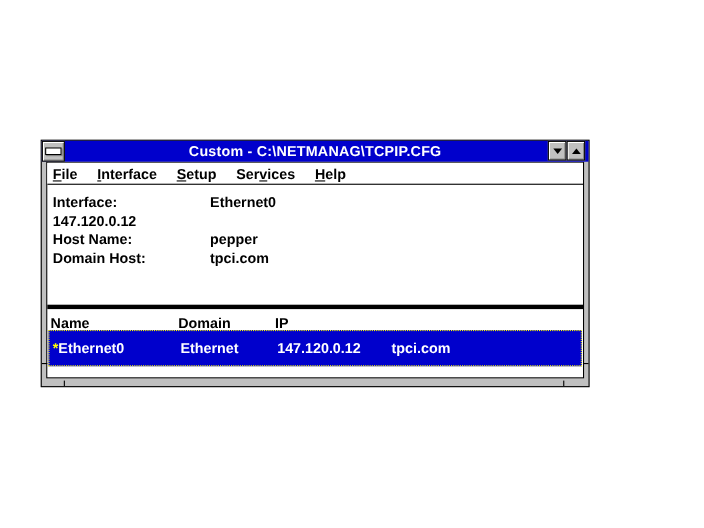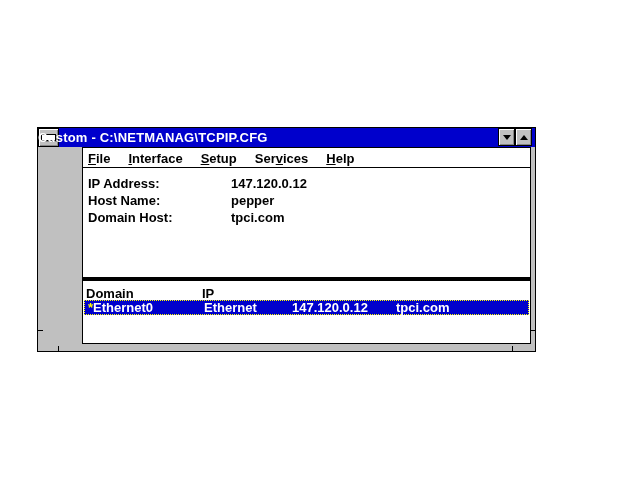--- a/index.html
+++ b/index.html
@@ -24,20 +24,21 @@
   .titlebar {
     position: relative;
     height: 19px;
     background: var(--color-titlebar, #0000CC);
     display: flex;
     align-items: stretch;
   }
   .title-text {
     position: absolute;
     left: 0; right: 0; top: 2px;
+    text-align: center;
     color: var(--color-titlebar_text, #fff);
     font-size: 13px;
     letter-spacing: 0.2px;
     white-space: nowrap;
   }
   .btn3d {
     box-sizing: border-box;
     background: var(--color-window_frame, #C0C0C0);
     border: 1px solid #000;
     box-shadow: inset 1px 1px 0 #ffffff, inset -1px -1px 0 #868686;
@@ -65,21 +66,21 @@
     border-right: 4px solid transparent;
     border-top: 5px solid #000;
   }
   .tri-up {
     width: 0; height: 0;
     border-left: 4px solid transparent;
     border-right: 4px solid transparent;
     border-bottom: 5px solid #000;
   }
   
-  .frame-body { padding: 0 4px 4px 4px; margin-left: 40px; }
+  .frame-body { padding: 0 4px 4px 4px; }
   .client {
     box-sizing: border-box;
     border: 1px solid #000;
     background: #fff;
     height: 197px;
   }
   
   .menubar {
     height: 20px;
     box-sizing: border-box;
@@ -111,21 +112,21 @@
   .tbl-grid {
     display: grid;
     grid-template-columns: 116px 88px 104px auto;
     box-sizing: border-box;
     padding-left: 3px;
     white-space: nowrap;
   }
   .tbl-head { padding-top: 5px; height: 19px; color: #000; }
   .tbl-row {
     margin: 0 1px;
-    height: 15px;
+    height: 33px;
     box-sizing: border-box;
     border: 1px dotted var(--color-focus_outline, #FFFF00);
     background: var(--color-selection, #0000CC);
     color: var(--color-selection_text, #fff);
     align-items: center;
     line-height: 13px;
     cursor: default;
   }
   .row-marker { color: var(--color-selection_marker, #FFFF00); }
   
@@ -161,39 +162,43 @@
       <div class="menubar">
         <div class="menu-item"><span></span><span class="menu-accel">F</span><span>ile</span></div>
         <div class="menu-item"><span></span><span class="menu-accel">I</span><span>nterface</span></div>
         <div class="menu-item"><span></span><span class="menu-accel">S</span><span>etup</span></div>
         <div class="menu-item"><span>Ser</span><span class="menu-accel">v</span><span>ices</span></div>
         <div class="menu-item"><span></span><span class="menu-accel">H</span><span>elp</span></div>
       </div>
 
       <div class="info-panel">
         <div class="info-row">
-        </div>
-        <div class="info-row">
-          <span class="info-label">IP Address:</span>
+          <span class="info-label">Interface:</span>
+          <span class="info-value">Ethernet0</span>
+        </div>
+        <div class="info-row">
+        </div>
+        <div class="info-row">
           <span class="info-value">147.120.0.12</span>
         </div>
         <div class="info-row">
           <span class="info-label">Host Name:</span>
           <span class="info-value">pepper</span>
         </div>
         <div class="info-row">
           <span class="info-label">Domain Host:</span>
           <span class="info-value">tpci.com</span>
         </div>
       </div>
 
       <div class="panel-divider"></div>
 
       <div class="iface-table">
         <div class="tbl-grid tbl-head">
+          <span>Name</span>
           <span>Domain</span>
           <span>IP</span>
         </div>
         <div class="tbl-grid tbl-row">
           <span><span class="row-marker">*</span><span>Ethernet0</span></span>
           <span>Ethernet</span>
           <span>147.120.0.12</span>
           <span>tpci.com</span>
         </div>
       </div>

